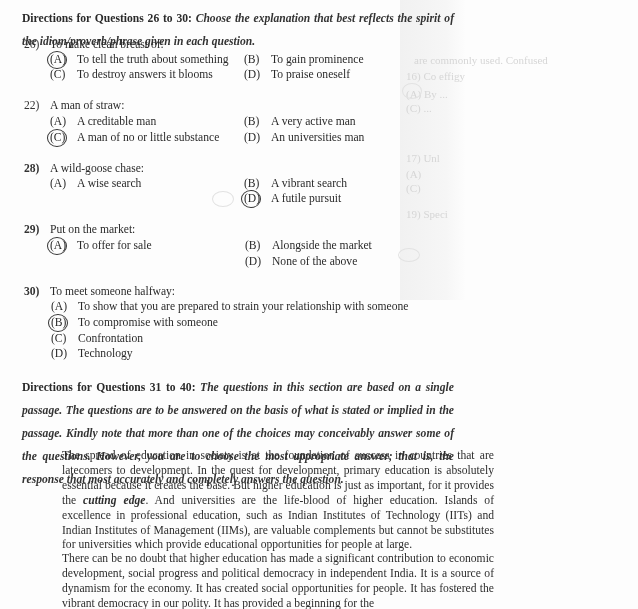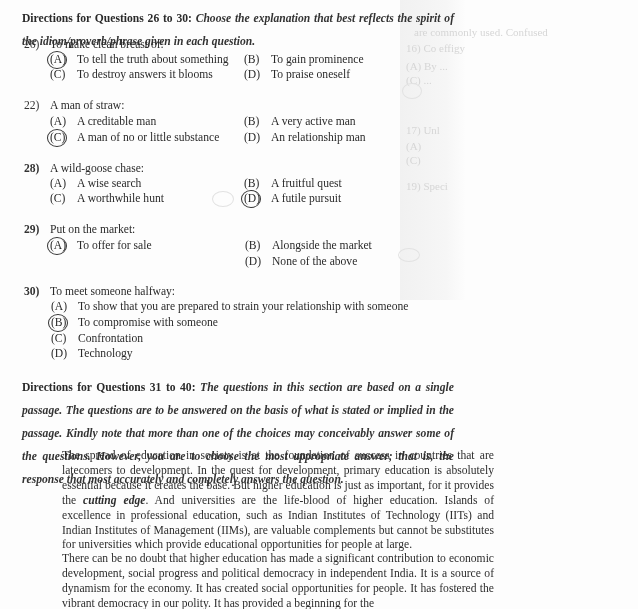--- a/index.html
+++ b/index.html
@@ -10,21 +10,21 @@
     color: #2a2a2a;
   }
   .page {
     position: absolute; left: 0; top: 0; width: 638px; height: 609px;
   }
   .bleed {
     position: absolute; left: 400px; top: 0; width: 66px; height: 300px;
     background: linear-gradient(to right, #f1f1f1, #f6f6f6 70%, #fdfdfd);
   }
   .bleed span {
-    position: absolute; color: #d6d6d6; font-size: 11px; white-space: nowrap;
+    position: absolute; color: #d6d6d6; font-size: 11px; white-space: nowrap; margin-top: 28px;
   }
   .directions {
     position: absolute; left: 22px; width: 432px;
     font-size: 11.6px; line-height: 23px; text-align: justify;
   }
   .directions b { font-weight: bold; }
   .directions i { font-style: italic; font-weight: bold; color: #333; }
   .q {
     position: absolute; left: 24px; font-size: 11.6px; line-height: 14.6px;
   }
@@ -81,28 +81,27 @@
   <div class="opt" style="left:244px;top:53px"><span class="letter">(B)</span><span>To gain prominence</span></div>
   <div class="opt" style="left:50px;top:68px"><span class="letter">(C)</span><span>To destroy answers it blooms</span></div>
   <div class="opt" style="left:244px;top:68px"><span class="letter">(D)</span><span>To praise oneself</span></div>
 
   <div class="q" style="top:99px">
     <span class="num plain">22)</span><span>A man of straw:</span>
   </div>
   <div class="opt" style="left:50px;top:115px"><span class="letter">(A)</span><span>A creditable man</span></div>
   <div class="opt" style="left:244px;top:115px"><span class="letter">(B)</span><span>A very active man</span></div>
   <div class="opt" style="left:50px;top:131px"><span class="letter circled">(C)</span><span>A man of no or little substance</span></div>
-  <div class="opt" style="left:244px;top:131px"><span class="letter">(D)</span><span>An relationship man</span></div>
+  <div class="opt" style="left:244px;top:131px"><span class="letter">(D)</span><span>An universities man</span></div>
 
   <div class="q" style="top:162px">
     <span class="num">28)</span><span>A wild-goose chase:</span>
   </div>
   <div class="opt" style="left:50px;top:177px"><span class="letter">(A)</span><span>A wise search</span></div>
-  <div class="opt" style="left:244px;top:177px"><span class="letter">(B)</span><span>A fruitful quest</span></div>
-  <div class="opt" style="left:50px;top:192px"><span class="letter">(C)</span><span>A worthwhile hunt</span></div>
+  <div class="opt" style="left:244px;top:177px"><span class="letter">(B)</span><span>A vibrant search</span></div>
   <div class="opt" style="left:244px;top:192px"><span class="letter circled">(D)</span><span>A futile pursuit</span></div>
 
   <div class="q" style="top:223px">
     <span class="num">29)</span><span>Put on the market:</span>
   </div>
   <div class="opt" style="left:50px;top:239px"><span class="letter circled">(A)</span><span>To offer for sale</span></div>
   <div class="opt" style="left:245px;top:239px"><span class="letter">(B)</span><span>Alongside the market</span></div>
   <div class="opt" style="left:245px;top:255px"><span class="letter">(D)</span><span>None of the above</span></div>
 
   <div class="q" style="top:285px">

